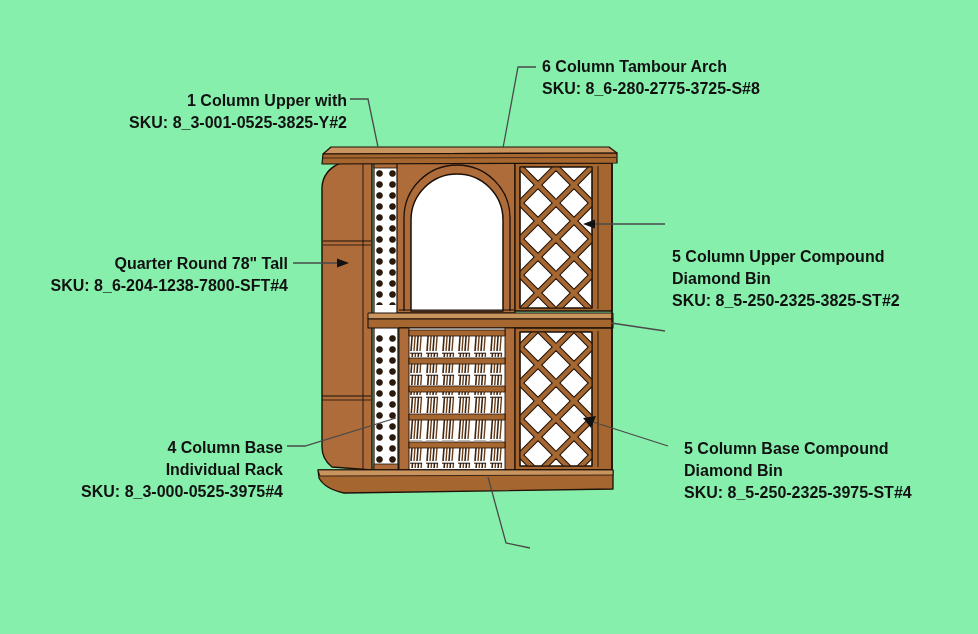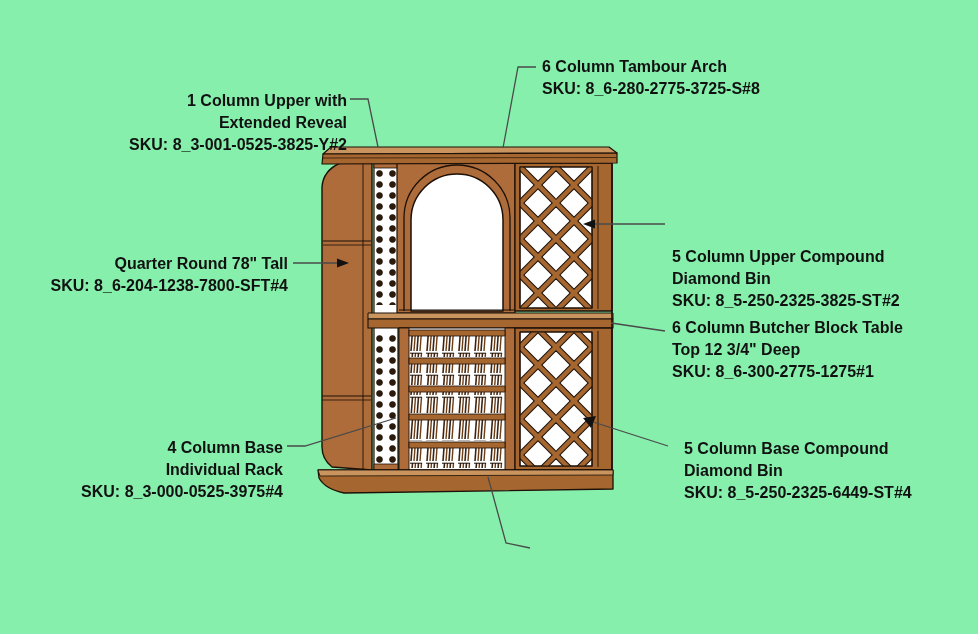--- a/index.html
+++ b/index.html
@@ -144,47 +144,41 @@
     </g>
   </svg>
 
   <div class="callout" style="left:542px;top:56px;">
     <div>6 Column Tambour Arch</div>
     <div>SKU: 8_6-280-2775-3725-S#8</div>
   </div>
 
   <div class="callout right" style="left:90px;top:90px;width:257px;text-align:right;">
     <div>1 Column Upper with</div>
-    <div>Extended Reveal</div>
     <div>SKU: 8_3-001-0525-3825-Y#2</div>
   </div>
 
   <div class="callout" style="left:672px;top:214px;margin-top:32px;">
     <div>5 Column Upper Compound</div>
     <div>Diamond Bin</div>
     <div>SKU: 8_5-250-2325-3825-ST#2</div>
   </div>
 
   <div class="callout right" style="left:28px;top:253px;width:260px;">
     <div>Quarter Round 78" Tall</div>
     <div>SKU: 8_6-204-1238-7800-SFT#4</div>
   </div>
 
-  <div class="callout" style="left:672px;top:317px;">
-    <div>6 Column Butcher Block Table</div>
-    <div>Top 12 3/4" Deep</div>
-    <div>SKU: 8_6-300-2775-1275#1</div>
-  </div>
 
   <div class="callout right" style="left:48px;top:437px;width:235px;">
     <div>4 Column Base</div>
     <div>Individual Rack</div>
     <div>SKU: 8_3-000-0525-3975#4</div>
   </div>
 
   <div class="callout" style="left:684px;top:438px;">
     <div>5 Column Base Compound</div>
     <div>Diamond Bin</div>
-    <div>SKU: 8_5-250-2325-6449-ST#4</div>
+    <div>SKU: 8_5-250-2325-3975-ST#4</div>
   </div>
 
 
 </div>
 
 </body></html>

